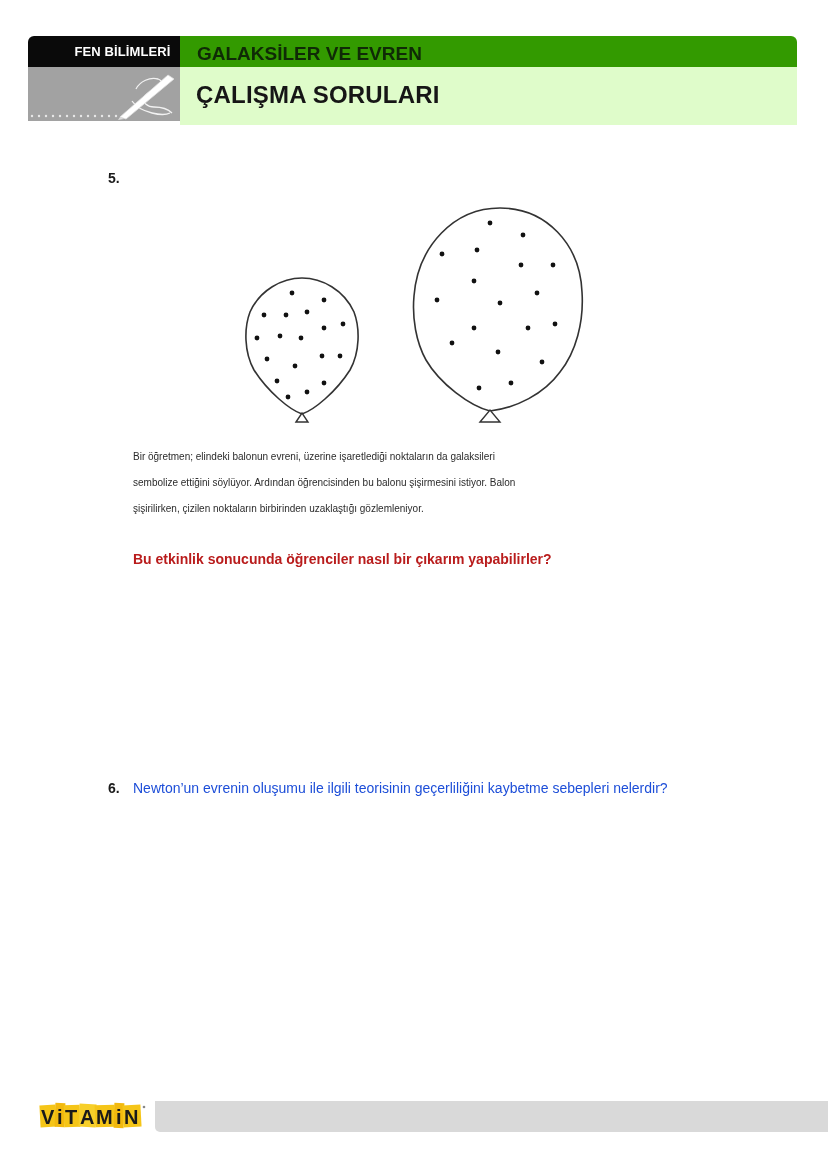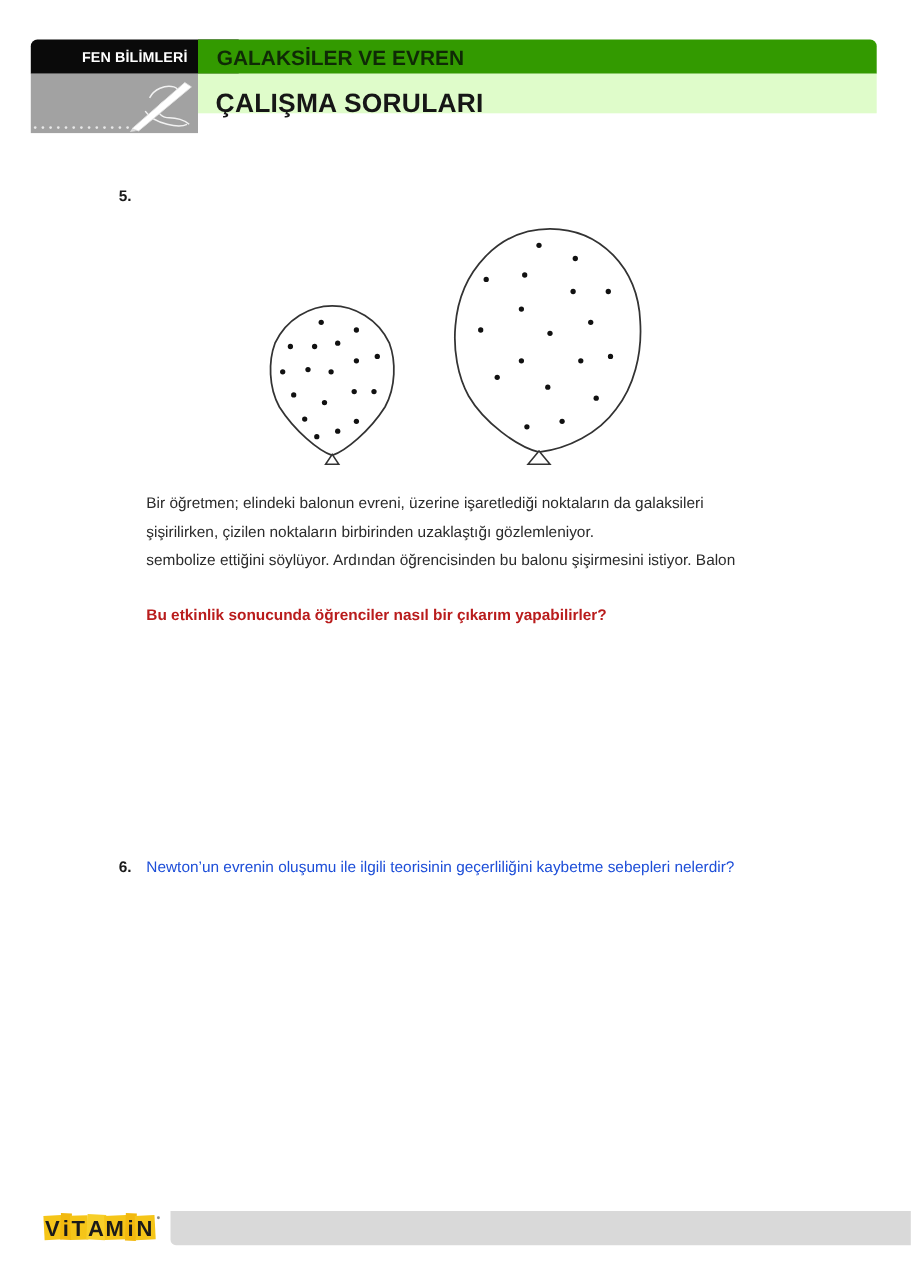--- a/index.html
+++ b/index.html
@@ -10,30 +10,30 @@
   .hdr-black { position:absolute; left:28px; top:36px; width:152px; height:31px;
                background:#0a0a0a; border-top-left-radius:6px;padding-left:37px; }
   .hdr-black span { position:absolute; left:0; right:0; top:8px; text-align:center;
                     color:#fff; font-weight:bold; font-size:13px; letter-spacing:0.1px; }
   .hdr-green { position:absolute; left:180px; top:36px; width:617px; height:31px;
                background:#339a00; border-top-right-radius:6px; }
   .hdr-green span { position:absolute; left:17px; top:7px; color:#0f2a06;
                     font-weight:bold; font-size:19px; }
   .hdr-gray { position:absolute; left:28px; top:67px; width:152px; height:54px;
               background:#a2a2a2; overflow:hidden; }
-  .hdr-light { position:absolute; left:180px; top:67px; width:617px; height:36px;
+  .hdr-light { position:absolute; left:180px; top:67px; width:617px; height:58px;
                background:#dffcca; }
   .hdr-light span { position:absolute; left:16px; top:14px; color:#161616;
                     font-weight:bold; font-size:24px; letter-spacing:0.2px; }
 
   
   .qnum { position:absolute; font-weight:bold; font-size:14px; color:#1a1a1a; }
   .figure { position:absolute; left:230px; top:200px; }
   .para { position:absolute; left:133px; top:444px; width:610px;
-          font-size:14px; line-height:26px; color:#2b2b2b; }
+          font-size:10px; line-height:26px; color:#2b2b2b; }
   .para p { margin:0; }
   .ask { position:absolute; left:133px; top:539px; font-weight:bold; font-size:14px; color:#b91c1c;margin-top:12px; }
   .q6text { position:absolute; left:133px; top:780px; font-size:14px; color:#1d4ed8; }
 
   
   .logo { position:absolute; left:38px; top:1098px; width:120px; height:34px; }
   .footbar { position:absolute; left:155px; top:1101px; width:750px; height:31px;
              background:#d9d9d9; border-radius:0 5px 5px 5px; }
   .pageno { position:absolute; right:22px; top:8px; font-size:14px; color:#222; font-weight:bold; }
   .pageno .tot { font-weight:normal; font-size:13px; }
@@ -127,22 +127,22 @@
         <circle cx="268" cy="152" r="2.4"></circle>
       <circle cx="312" cy="162" r="2.4"></circle>
       <circle cx="249" cy="188" r="2.4"></circle>
         <circle cx="281" cy="183" r="2.4"></circle>
     </g>
   </g>
 </svg>
 
 <div class="para">
   <p>Bir öğretmen; elindeki balonun evreni, üzerine işaretlediği noktaların da galaksileri</p>
+  <p>sembolize ettiğini söylüyor. Ardından öğrencisinden bu balonu şişirmesini istiyor. Balon</p>
   <p>şişirilirken, çizilen noktaların birbirinden uzaklaştığı gözlemleniyor.</p>
-  <p>sembolize ettiğini söylüyor. Ardından öğrencisinden bu balonu şişirmesini istiyor. Balon</p>
 </div>
 <div class="ask">Bu etkinlik sonucunda öğrenciler nasıl bir çıkarım yapabilirler?</div>
 
 <div style="position:absolute;left:108px;top:570px;width:680px;height:190px;"></div>
 
 <div class="qnum" style="left:108px; top:780px;">6.</div>
 <div class="q6text">Newton’un evrenin oluşumu ile ilgili teorisinin geçerliliğini kaybetme sebepleri nelerdir?</div>
 <div style="position:absolute;left:108px;top:810px;width:680px;height:270px;"></div>
 
 <div class="logo">

